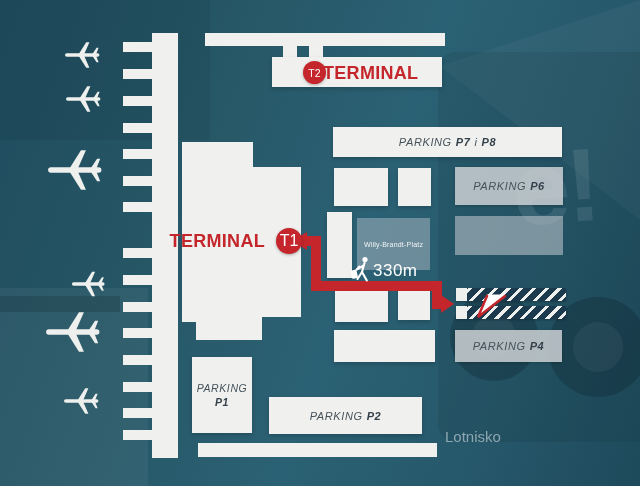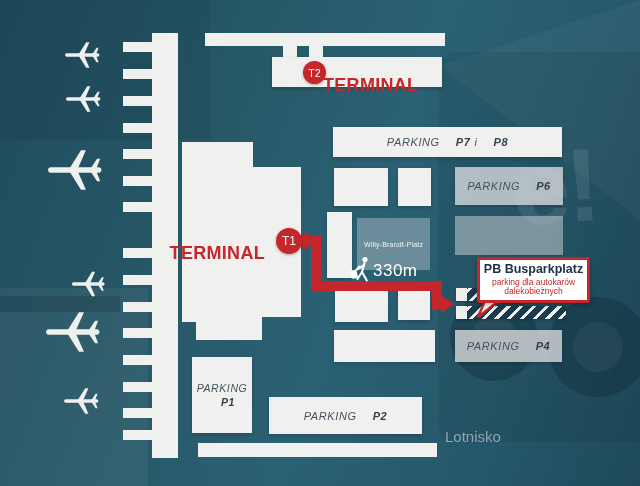--- a/index.html
+++ b/index.html
@@ -7,31 +7,31 @@
     position:relative;width:640px;height:486px;overflow:hidden;
     font-family:"Liberation Sans",sans-serif;
     background:linear-gradient(110deg,#1f4c5e 0%,#265766 30%,#2b6174 55%,#26586b 78%,#1e4a5b 100%);
   }
   .abs{position:absolute;}
   .w{position:absolute;background:#f0f1ee;box-shadow:0 2px 4px rgba(0,0,0,.18);}
   .flat{box-shadow:none;}
   .g{position:absolute;}
   .lbl{display:flex;align-items:center;justify-content:center;gap:4px;
        color:#45525c;font-size:11px;letter-spacing:.6px;white-space:nowrap;font-style:italic;}
-  .lbl b{font-weight:700;color:#333f49;margin-left:12px;}
+  .lbl b{font-weight:700;color:#333f49;}
   .svg-layer{position:absolute;left:0;top:0;pointer-events:none;}
   .plane{position:absolute;transform:translate(-50%,-50%);}
   .hatch{position:absolute;height:13px;width:110px;
          background:repeating-linear-gradient(135deg,#eef0ee 0 3px,#1b3a4e 3px 9px);
          box-shadow:0 1px 2px rgba(0,0,0,.25);}
   .hatch::before{content:"";position:absolute;left:0;top:0;width:11px;height:100%;background:#eef0ee;}
   .badge{position:absolute;border-radius:50%;background:#c4262b;color:#fff;
          display:flex;align-items:center;justify-content:center;
          font-weight:400;box-shadow:0 1px 3px rgba(0,0,0,.3);margin-left:8px;}
-  .red-label{position:absolute;color:#c4262b;font-weight:700;font-size:18px;letter-spacing:.3px;white-space:nowrap;margin-top:12px;}
+  .red-label{position:absolute;color:#c4262b;font-weight:700;font-size:18px;letter-spacing:.3px;white-space:nowrap;}
   .callout{position:absolute;left:477px;top:257px;width:107px;height:40px;background:#fff;
            border:3px solid #c4262b;border-radius:2px;display:flex;flex-direction:column;
            align-items:center;justify-content:center;line-height:1;box-shadow:0 2px 5px rgba(0,0,0,.3);}
   .callout .t{font-size:12.5px;font-weight:700;color:#203246;margin-bottom:2px;}
   .callout .s{font-size:8.5px;color:#c4262b;line-height:9.5px;text-align:center;}
   .footer-sub{position:absolute;left:445px;top:428px;font-size:15px;color:#8ea6b1;}
   .footer-main{position:absolute;left:445px;top:445px;font-size:17.5px;font-weight:700;color:#f4f6f7;}
   .dist{position:absolute;left:373px;top:261px;color:#fff;font-size:17px;letter-spacing:.5px;}
   .wbp{position:absolute;left:357px;top:218px;width:73px;height:52px;
        background:rgba(173,186,196,.5);display:flex;align-items:center;justify-content:center;}
@@ -172,27 +172,22 @@
       <path d="M12,16 L16.8,24.5"></path>
       <path d="M12,16 L7.5,23"></path>
       <path d="M13.6,9.5 L7.6,13.2"></path>
       <path d="M6.6,13.6 L9.2,10.6"></path>
     </g>
     <rect x="1.2" y="14" width="6" height="8.5" rx="1.2" fill="#fff" transform="rotate(-14 4.2 18)"></rect>
   </svg>
   <div class="dist">330m</div>
 
   <div class="red-label" style="left:145px;top:231px;width:120px;text-align:right;">TERMINAL</div>
-  <div class="badge" style="left:268px;top:228px;width:26px;height:26px;font-size:12px;">T1</div>
+  <div class="badge" style="left:268px;top:228px;width:26px;height:26px;font-size:16px;">T1</div>
 
   <svg class="svg-layer" width="640" height="486">
     <polygon points="487,294.5 505,294.5 478,317" fill="#ffffff"></polygon>
     <path d="M487,296 L478,317 L505,296" fill="none" stroke="#c4262b" stroke-width="2.5" stroke-linecap="round"></path>
   </svg>
-  <div class="callout">
-    <div class="t">PB Busparkplatz</div>
-    <div class="s">parking dla autokarów</div>
-    <div class="s">dalekobieżnych</div>
-  </div>
 
   <div class="footer-sub">Lotnisko</div>
 
 </div>
 
 </body></html>

